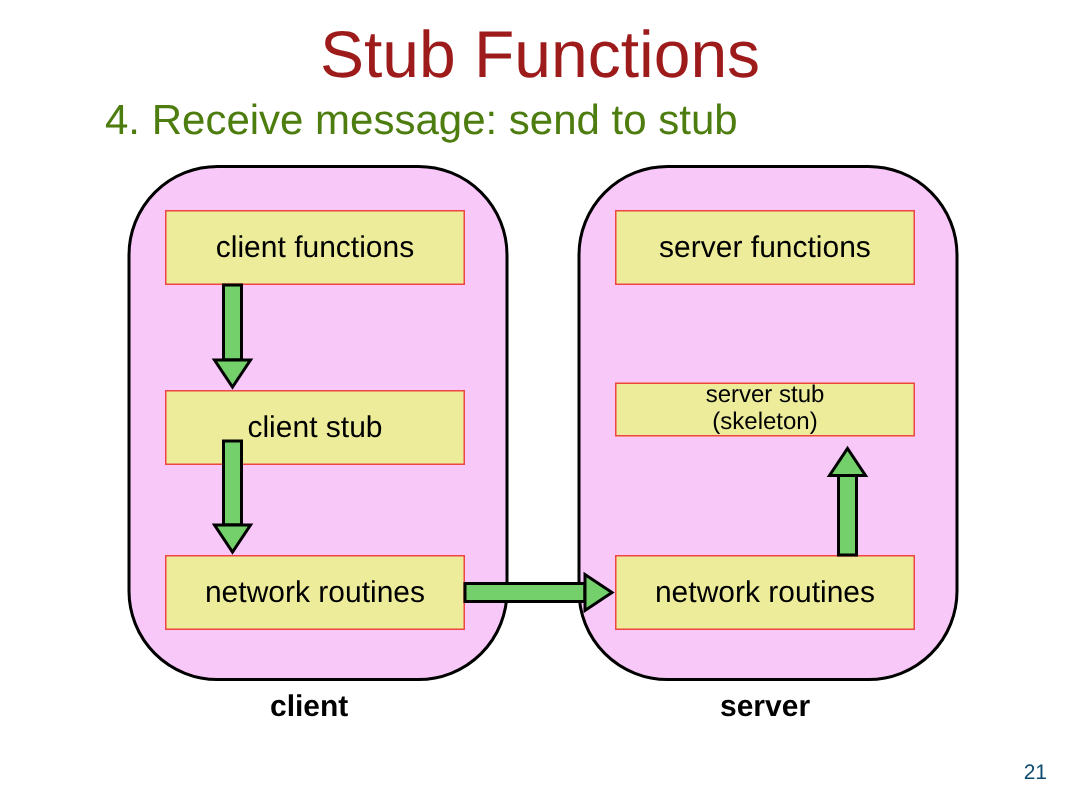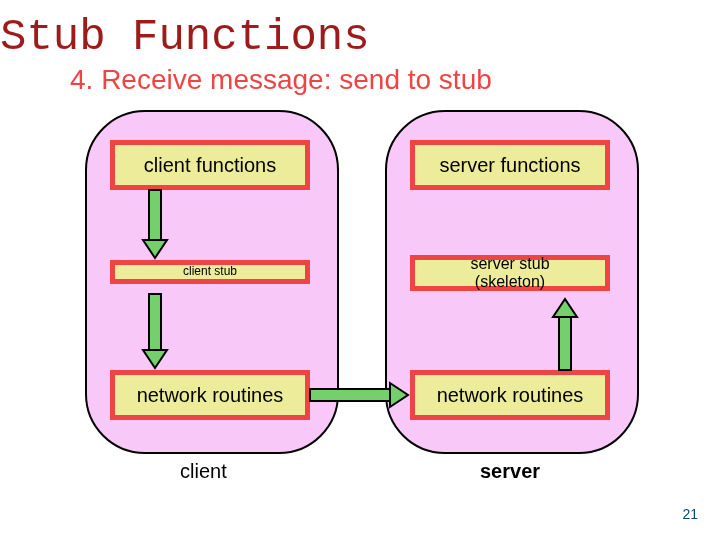--- a/index.html
+++ b/index.html
@@ -8,66 +8,66 @@
     width: 720px;
     height: 540px;
     background: #ffffff;
     font-family: Arial, Helvetica, sans-serif;
     position: relative;
   }
   .title {
     position: absolute;
     left: 0; right: 0;
     top: 12px;
-    text-align: left;
-    font-family: Liberation Mono, monospace;
+    text-align: center;
+    font-family: Liberation Sans, sans-serif;
     font-size: 44px;
     color: #9e1b1b;
     font-weight: 400;
   }
   .subtitle {
     position: absolute;
     left: 70px;
     top: 64px;
     font-size: 28px;
-    color: #ef4444;
+    color: #4d7c0f;
     text-align: right;
   }
   
   .capsule {
     position: absolute;
     background: #f8c8f8;
     border: 2px solid #000;
     border-radius: 70px / 70px;
   }
   .capsule.left  { left: 85px;  top: 110px; width: 250px; height: 340px; border-radius: 60px; }
   .capsule.right { left: 385px; top: 110px; width: 250px; height: 340px; border-radius: 60px; }
 
   
   .box {
     position: absolute;
     background: #ecec9a;
-    border: 5px solid #ef4444;
+    border: 1px solid #ef4444;
     display: flex;
     align-items: center;
     justify-content: center;
     text-align: center;
     font-size: 18px;
     padding: 0 4px;
     box-sizing: border-box;
     line-height: 1.15;
   }
 
   
   .caplabel {
     position: absolute;
     font-size: 20px;
     color: #000;
   }
-  .caplabel.left  { left: 180px; top: 460px; }
+  .caplabel.left  { left: 180px; top: 460px; font-weight: bold; }
   .caplabel.right { left: 480px; top: 460px; font-weight: bold; }
 
   .pagenum {
     position: absolute;
     right: 22px;
     bottom: 18px;
     font-size: 14px;
     color: #0c4a6e;
   }
 
@@ -79,21 +79,21 @@
 </head>
 <body>
 
 <div class="title">Stub Functions</div>
 <div class="subtitle">4. Receive message: send to stub</div>
 
 <div class="capsule left"></div>
 <div class="capsule right"></div>
 
 <div class="box" style="left:110px; top:140px; width:200px; height:50px; font-size:20px;">client functions</div>
-<div class="box" style="left:110px; top:260px; width:200px; height:24px; font-size:12px;">client stub</div>
+<div class="box" style="left:110px; top:260px; width:200px; height:50px; font-size:20px;">client stub</div>
 <div class="box" style="left:110px; top:370px; width:200px; height:50px; font-size:20px;">network routines</div>
 
 <div class="box" style="left:410px; top:140px; width:200px; height:50px; font-size:20px;text-align:right;">server functions</div>
 <div class="box" style="left:410px; top:255px; width:200px; height:36px; font-size:16px; white-space:pre-line;">server stub
 (skeleton)</div>
 <div class="box" style="left:410px; top:370px; width:200px; height:50px; font-size:20px;">network routines</div>
 
 <div class="caplabel left">client</div>
 <div class="caplabel right">server</div>
 

